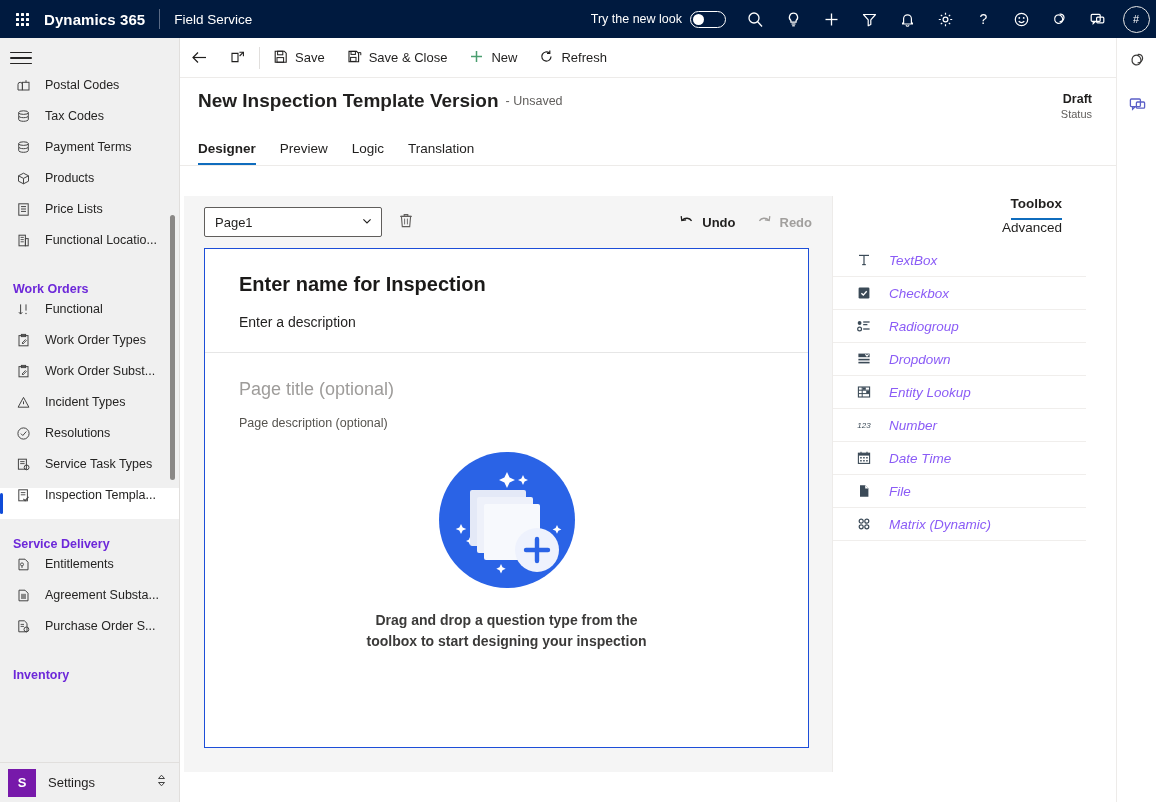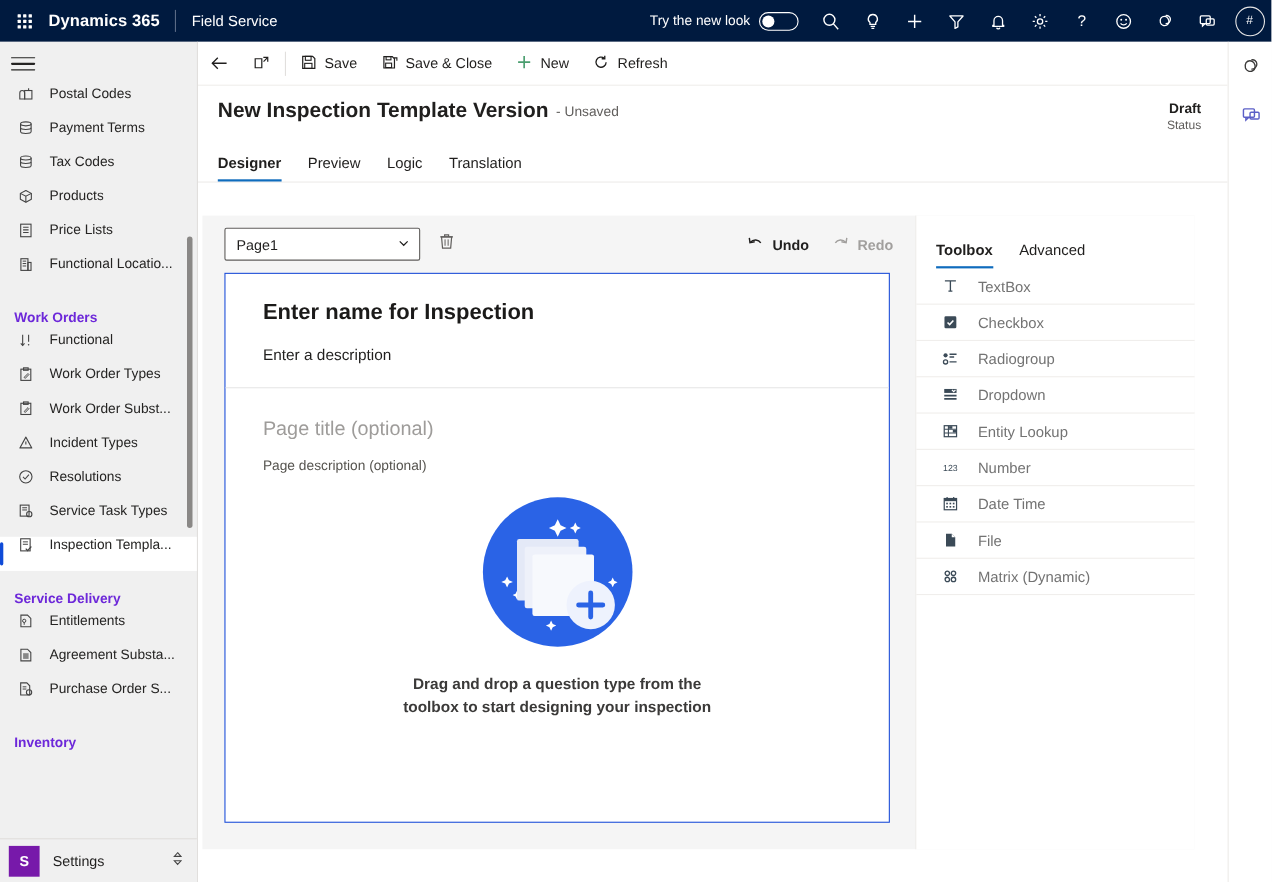--- a/index.html
+++ b/index.html
@@ -207,35 +207,35 @@
     margin: 16px auto 0 auto; width: 290px;
     font-size: 14px; font-weight: bold; color: #3b3a39; line-height: 21px;
   }
 
   
   .toolbox {
     width: 254px; height: 576px; background: #ffffff;
     border-left: 1px solid #edebe9;
   }
   .tb-tabs {
-    display: flex; align-items: flex-end; height: 48px; padding: 0 0 0 18px;
+    display: flex; align-items: flex-end; height: 48px; padding: 0 0 0 18px; flex-direction: column;
   }
   .tb-tab {
     position: relative; font-size: 13.5px; color: #201f1e;
     padding: 0 14px 9px 0; margin-right: 10px; cursor: pointer;
   }
   .tb-tab.active { font-weight: bold; }
   .tb-tab.active::after {
     content: ""; position: absolute; left: 0; right: 14px; bottom: 0; height: 2px; background: #0f6cbd;
   }
   .tb-item {
     height: 33px; display: flex; align-items: center;
     padding-left: 18px; cursor: grab;
     border-bottom: 1px solid #f0eeec;
-    font-size: 13.5px; color: #737373;
+    font-size: 13.5px; color: #8b5cf6; font-style: italic;
   }
   .tb-icon {
     width: 26px; min-width: 26px; display: flex; align-items: center; justify-content: center;
     margin-right: 12px;
   }
 
   
   .rightrail {
     position: absolute; top: 38px; right: 0; width: 40px; height: 764px;
     background: #ffffff; border-left: 1px solid #edebe9;
@@ -369,32 +369,32 @@
       </div>
 
       <div class="nav-item">
         <span class="nav-icon">
           <svg width="15" height="15" viewBox="0 0 15 15">
               <ellipse cx="7.5" cy="3.6" rx="4.8" ry="1.8" fill="none" stroke="#444" stroke-width="1"></ellipse>
               <path d="M2.7 3.6v3.3c0 1 2.1 1.8 4.8 1.8s4.8-.8 4.8-1.8V3.6" fill="none" stroke="#444" stroke-width="1"></path>
               <path d="M2.7 7.2v3.3c0 1 2.1 1.8 4.8 1.8s4.8-.8 4.8-1.8V7.2" fill="none" stroke="#444" stroke-width="1"></path>
             </svg>
         </span>
-        <span class="nav-label">Payment Terms</span>
+        <span class="nav-label">Tax Codes</span>
       </div>
 
       <div class="nav-item">
         <span class="nav-icon">
           <svg width="15" height="15" viewBox="0 0 15 15">
               <ellipse cx="7.5" cy="3.6" rx="4.8" ry="1.8" fill="none" stroke="#444" stroke-width="1"></ellipse>
               <path d="M2.7 3.6v3.3c0 1 2.1 1.8 4.8 1.8s4.8-.8 4.8-1.8V3.6" fill="none" stroke="#444" stroke-width="1"></path>
               <path d="M2.7 7.2v3.3c0 1 2.1 1.8 4.8 1.8s4.8-.8 4.8-1.8V7.2" fill="none" stroke="#444" stroke-width="1"></path>
             </svg>
         </span>
-        <span class="nav-label">Tax Codes</span>
+        <span class="nav-label">Payment Terms</span>
       </div>
 
       <div class="nav-item">
         <span class="nav-icon">
           <svg width="15" height="15" viewBox="0 0 15 15">
               <path d="M7.5 2.2l5 2.6v5.4l-5 2.6-5-2.6V4.8z" fill="none" stroke="#444" stroke-width="1" stroke-linejoin="round"></path>
               <path d="M2.5 4.8l5 2.6 5-2.6M7.5 7.4v5.4" fill="none" stroke="#444" stroke-width="1"></path>
             </svg>
         </span>
         <span class="nav-label">Products</span>

